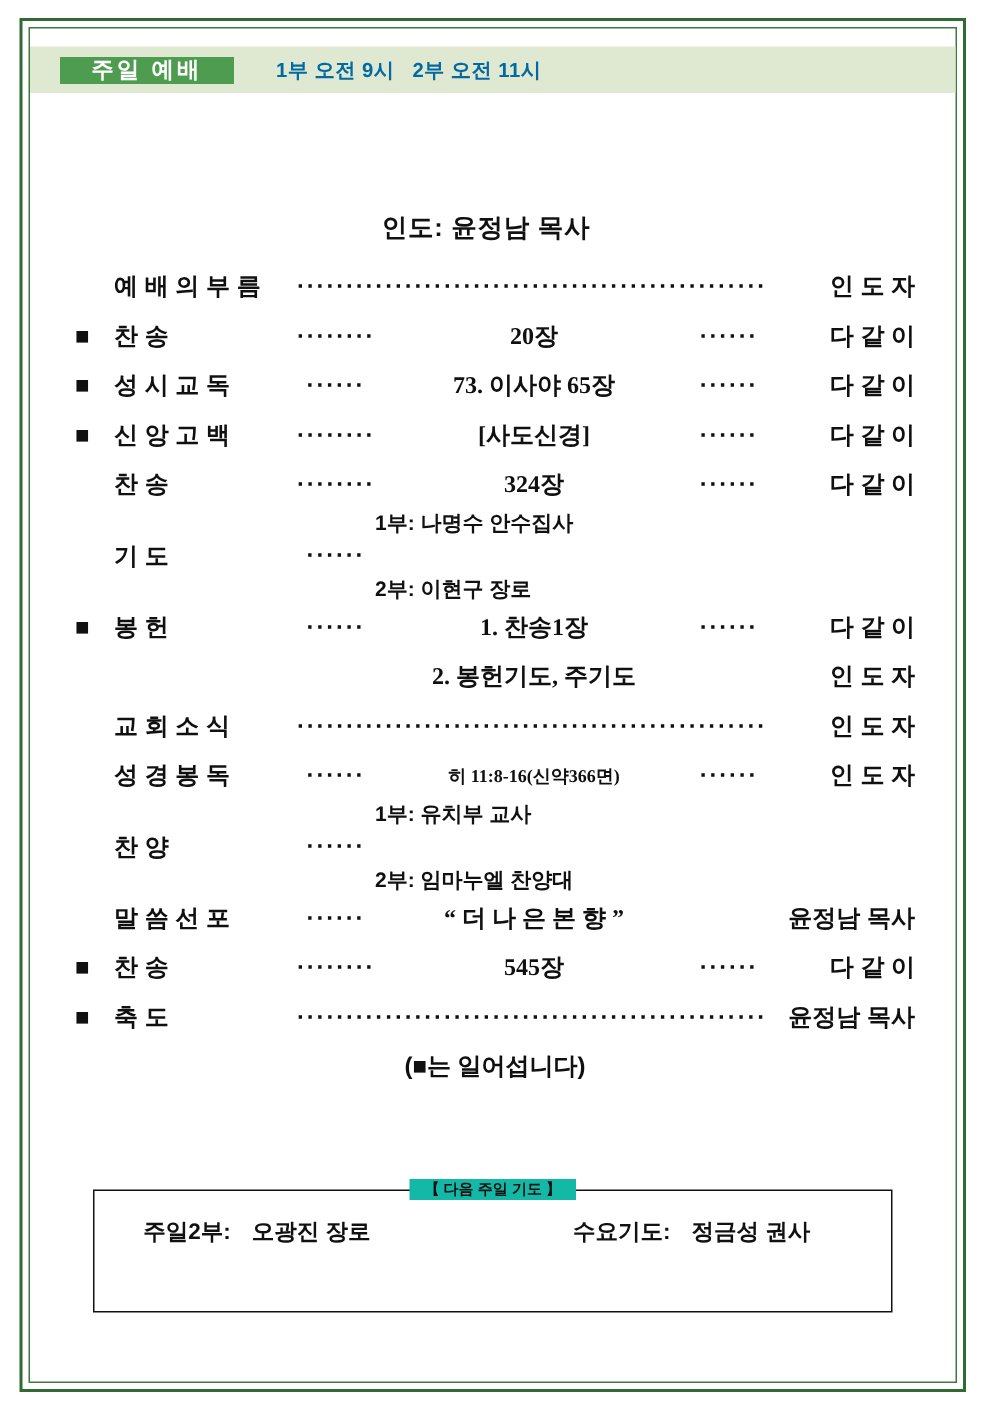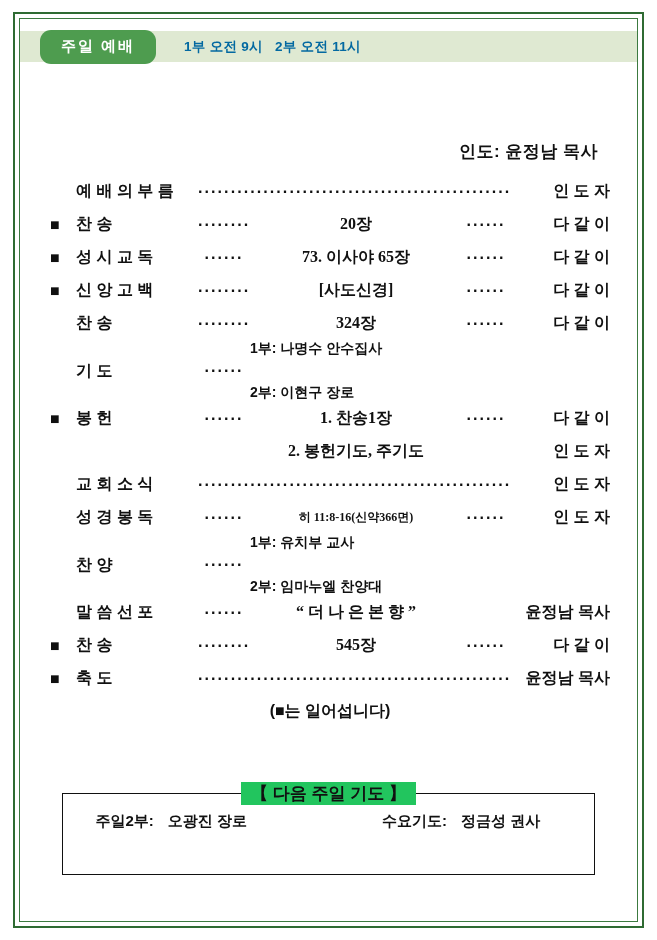--- a/index.html
+++ b/index.html
@@ -49,52 +49,51 @@
     width: 617px;
     height: 31px;
     background: #dfe9d2;
     display: flex;
     align-items: center;
     box-sizing: border-box;
   }
   .header-tag {
     margin-left: 20px;
     width: 116px;
-    height: 34px;
+    height: 18px;
     background: #4e9c4f;
     color: #ffffff;
     font-size: 15px;
     font-weight: bold;
     display: flex;
     align-items: center;
     justify-content: center;
     letter-spacing: 2px;
     box-sizing: border-box;
-    border-radius: 11px;
   }
   .header-times {
     margin-left: 28px;
     font-size: 13.5px;
     font-weight: bold;
     color: #0369a1;
     letter-spacing: 0.3px;
     white-space: nowrap;
   }
   .header-times .gap { display: inline-block; width: 12px; }
 
   
   .order {
     position: absolute;
     left: 50px;
     top: 140px;
     width: 560px;
   }
 
   .leader-line {
-    text-align: right;
+    text-align: center;
     padding-right: 12px;
     font-size: 17px;
     font-weight: bold;
     letter-spacing: 0.5px;
     margin-bottom: 12px;
   }
 
   table.order-table {
     border-collapse: collapse;
     width: 560px;
@@ -188,23 +187,23 @@
     position: absolute;
     left: 62px;
     top: 783px;
     width: 533px;
     height: 20px;
     display: flex;
     align-items: center;
     justify-content: center;
   }
   .prayer-title {
-    background: #22c55e;
+    background: #14b8a6;
     padding: 0 10px;
-    font-size: 17px;
+    font-size: 10px;
     font-weight: bold;
     white-space: nowrap;
   }
   .prayer-rows {
     position: absolute;
     left: 62px;
     top: 806px;
     width: 533px;
   }
   .prayer-row {

